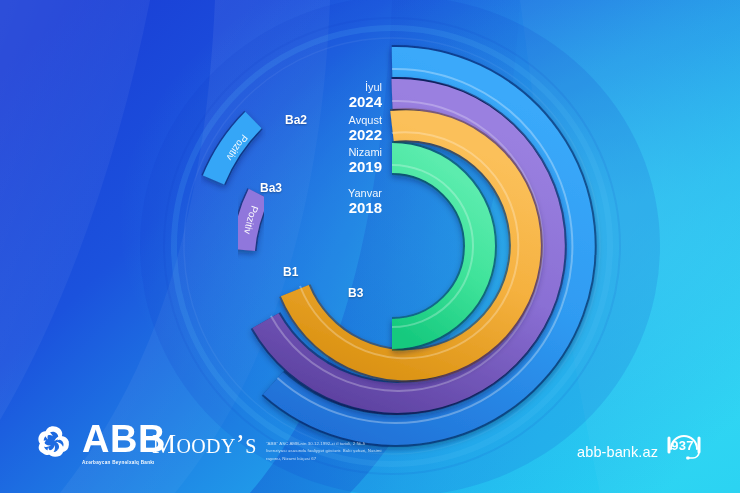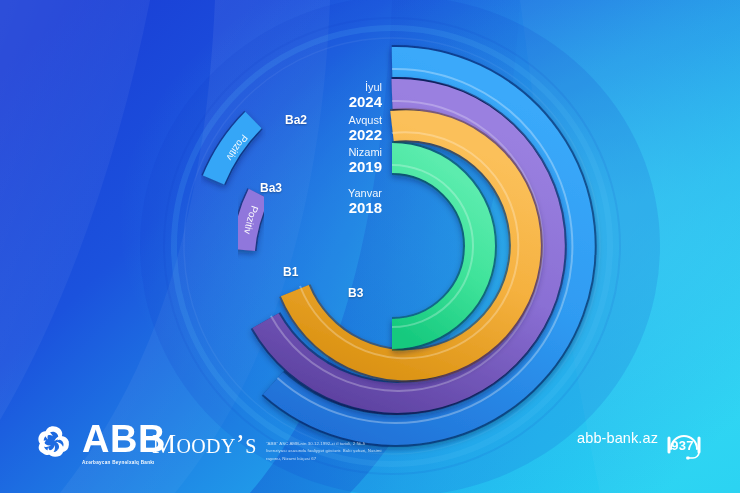--- a/index.html
+++ b/index.html
@@ -48,21 +48,21 @@
     font-family:"Liberation Serif", serif; font-size:27px; letter-spacing:.4px;
   }
   .moodys .sm { font-size:20px; }
 
   .legal {
     position:absolute; left:266px; bottom:31px; width:118px;
     color:rgba(255,255,255,.72); font-size:4.4px; line-height:1.65;
     letter-spacing:.05px;
   }
 
-  .site { position:absolute; right:34px; bottom:33px; display:flex; align-items:flex-start; gap:4px; }
+  .site { position:absolute; right:34px; bottom:33px; display:flex; align-items:flex-end; gap:4px; }
   .site .url { color:#ffffff; font-size:14.5px; letter-spacing:.1px; }
   .headset { position:relative; width:44px; height:30px; }
   .headset .num {
     position:absolute; left:0; top:0; width:44px; height:30px;
     display:flex; align-items:center; justify-content:center;
     color:#ffffff; font-size:13px; font-weight:bold; letter-spacing:.2px;
     padding-right:3px;
   }
 </style>
 </head>

